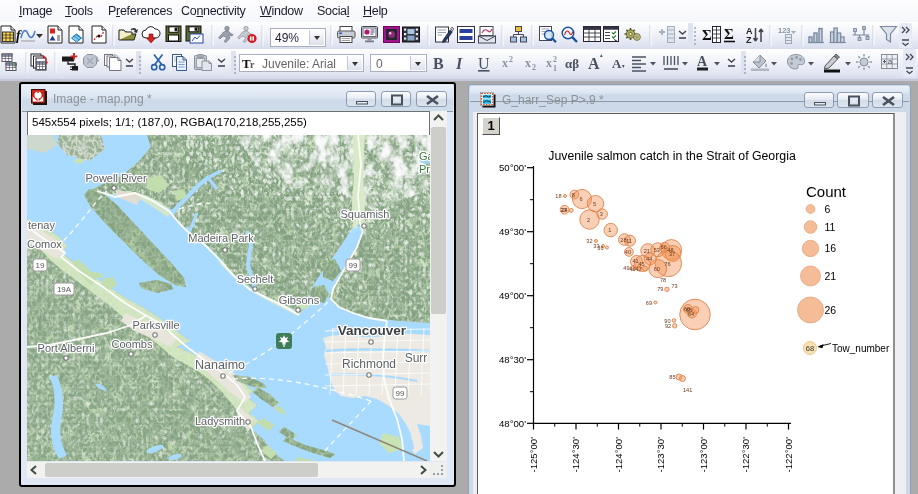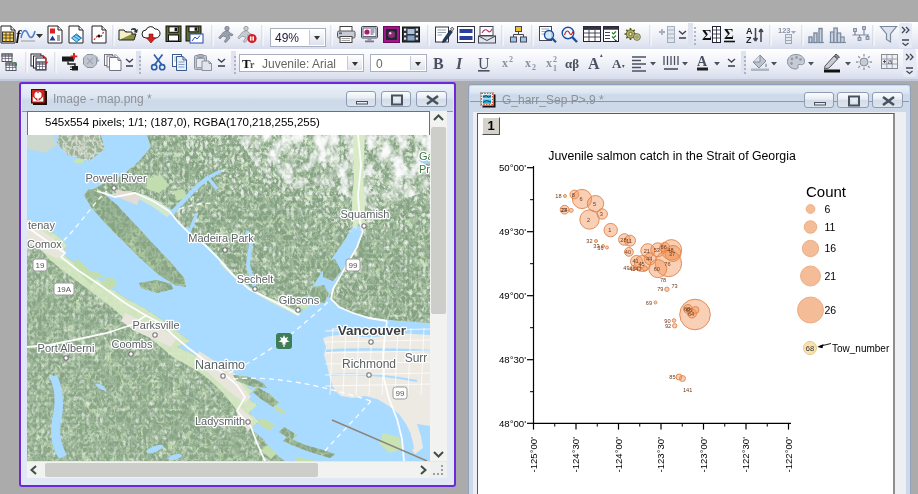--- a/index.html
+++ b/index.html
@@ -13,38 +13,48 @@
 #toolrow2{position:absolute;left:0;top:49px;width:918px;height:30px;background:linear-gradient(#ffffff,#f0f2f8 45%,#e2e6f2 80%,#d6dbec)}
 #chromeline{position:absolute;left:0;top:79px;width:918px;height:2px;background:#c2c8da}
 .combo{position:absolute;background:#fff;border:1px solid #aab0c0;font-size:12px;color:#444}
 .combo .arr{position:absolute;right:1px;top:1px;bottom:1px;width:15px;background:linear-gradient(#fefefe,#dde1ec);border-left:1px solid #c5cad9}
 .combo .arr:after{content:"";position:absolute;left:4px;top:6px;border:3.5px solid transparent;border-top:4px solid #333}
 
 .titletext{font-size:12px;color:#8d9298;white-space:nowrap}
 .wbtn{position:absolute;top:6px;width:30px;height:16px;border:1px solid #8e9cb4;border-radius:3px;background:linear-gradient(#fbfcfd,#e8edf3 45%,#d3dce8 50%,#dde4ee)}
 .wbtn svg{position:absolute;left:0;top:0}
 
-#win1{position:absolute;left:19px;top:82px;width:437px;height:405px;background:#dfe8f4;border:2px solid #6d28d9;border-radius:3px}
+#win1{position:absolute;left:19px;top:82px;width:437px;height:405px;background:#dfe8f4;border:2px solid #000000;border-radius:3px}
 #w1title{position:absolute;left:1px;top:1px;right:1px;height:27px;background:linear-gradient(#e9f0f8,#dce6f2 45%,#cdd9e9 60%,#cfdcea);border-radius:2px 2px 0 0;border-bottom:1px solid #8d97a5}
-#w1info{position:absolute;left:6px;top:27px;width:403px;height:34px;background:#fff;border:1px solid #707070;font-size:11.5px;color:#000;line-height:20px;padding-left:17px;white-space:nowrap}
+#w1info{position:absolute;left:6px;top:27px;width:403px;height:34px;background:#fff;border:1px solid #707070;font-size:11.5px;color:#000;line-height:20px;padding-left:4px;white-space:nowrap}
 #w1map{position:absolute;left:6px;top:51px;width:403px;height:326px;overflow:hidden;background:#a9daff}
 #w1vs{position:absolute;left:409px;top:27px;width:17px;height:350px;background:#f2f2f0}
 #w1hs{position:absolute;left:6px;top:378px;width:403px;height:16px;background:#f2f2f0}
 #w1corner{position:absolute;left:409px;top:378px;width:17px;height:16px;background:#eef0ee}
 .thumbv{position:absolute;background:#cdcdc9;border-radius:2px}
 
 #win2{position:absolute;left:468px;top:84px;width:443px;height:412px;background:#cdd9e9;border:1px solid #8fa0b8;border-radius:3px 3px 0 0}
 #w2title{position:absolute;left:1px;top:1px;right:1px;height:16px;background:linear-gradient(#e9f0f8,#dce6f2 45%,#cdd9e9 60%,#cfdcea);border-radius:2px 2px 0 0;border-bottom:1px solid #8d97a5}
 #w2client{position:absolute;left:4px;top:27px;width:433px;height:385px;background:#edeff3}
 #w2page{position:absolute;left:4px;top:1px;width:418px;height:384px;background:#fff;border:1px solid #5a5a5a;border-right:2px solid #8f8f8f}
 #pagebtn{position:absolute;left:4px;top:3px;width:18px;height:18px;background:#d5d2cc;border-top:1px solid #fff;border-left:1px solid #fff;border-right:1.5px solid #4e4e4e;border-bottom:1.5px solid #4e4e4e;font-weight:bold;font-size:13px;text-align:center;line-height:16px;color:#000}
 </style>
 </head>
 <body>
 <div id="root">
+  <div id="menubar">
+
+    <span style="left:19px"><u>I</u>mage</span>
+    <span style="left:65px"><u>T</u>ools</span>
+    <span style="left:108px">P<u>r</u>eferences</span>
+    <span style="left:181px">Co<u>n</u>nectivity</span>
+    <span style="left:260px"><u>W</u>indow</span>
+    <span style="left:317px">Socia<u>l</u></span>
+    <span style="left:363px"><u>H</u>elp</span>
+  </div>
   <div id="toolrow1">
       <svg width="918" height="27" style="position:absolute;left:0;top:0">
         <g transform="translate(1,4)">
           <path d="M0 0 H10 L14 4 V17 H0 Z" fill="#fff" stroke="#222"></path>
           <path d="M10 0 L10 4 L14 4" fill="#e8e8e8" stroke="#222"></path>
           <rect x="1.5" y="6" width="11" height="9.5" fill="#ffd24a" stroke="#333"></rect>
           <path d="M1.5 9 H12.5 M1.5 12 H12.5 M5 6 V15.5 M9 6 V15.5" stroke="#333" stroke-width="0.8"></path>
         </g>
         <g transform="translate(16,3)">
           <text x="0" y="15" font-family="Liberation Serif" font-style="italic" font-weight="bold" font-size="14" fill="#111">f</text>

